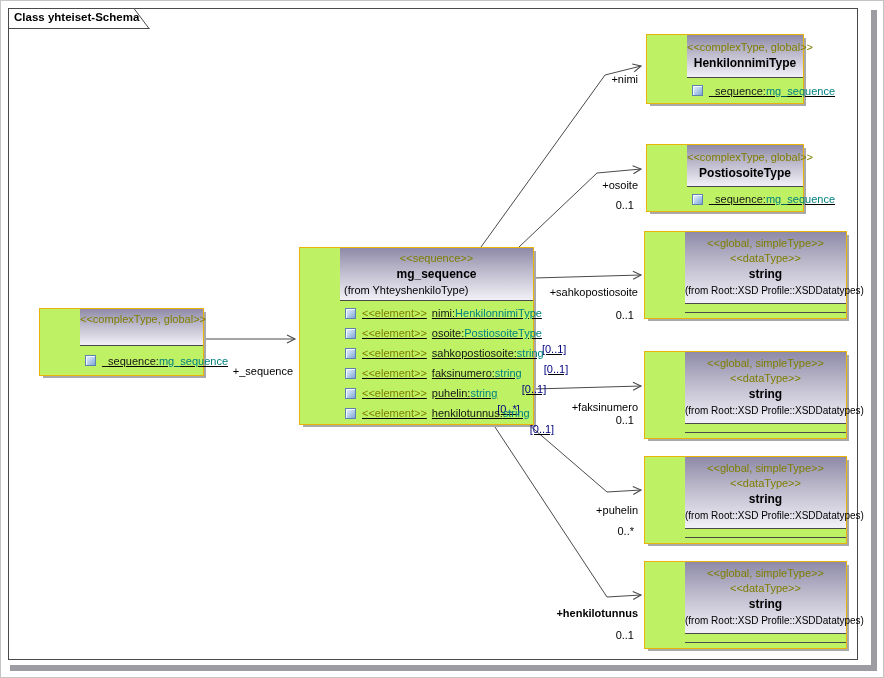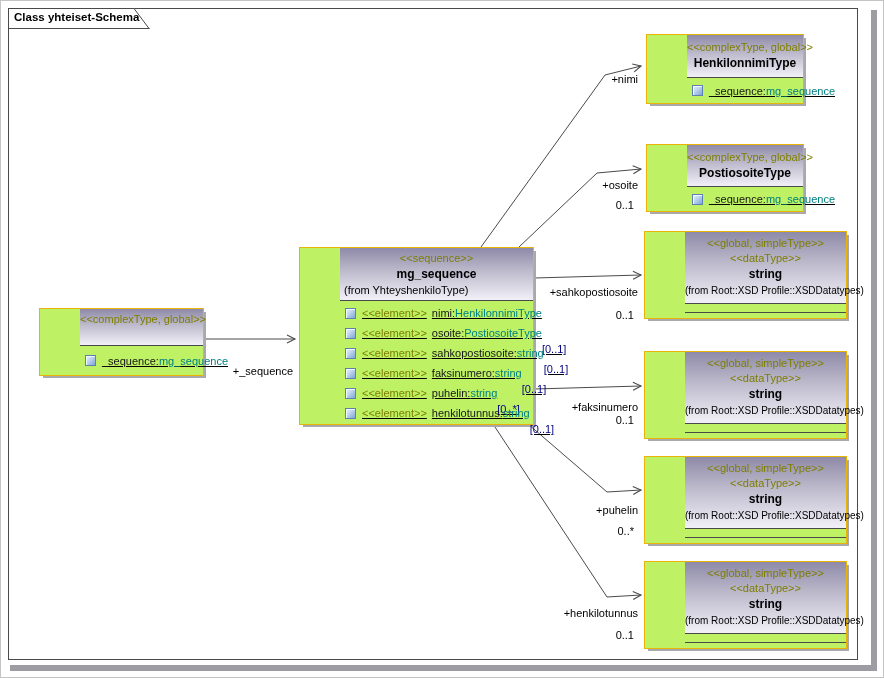--- a/index.html
+++ b/index.html
@@ -205,16 +205,16 @@
   <div class="clabel" style="left:132px;top:344px;margin-top:20px;">+_sequence</div>
   <div class="clabel" style="left:477px;top:72px;">+nimi</div>
   <div class="clabel" style="left:477px;top:178px;">+osoite</div>
   <div class="clabel" style="left:473px;top:198px;width:160px;">0..1</div>
   <div class="clabel" style="left:477px;top:285px;">+sahkopostiosoite</div>
   <div class="clabel" style="left:473px;top:308px;width:160px;">0..1</div>
   <div class="clabel" style="left:477px;top:400px;">+faksinumero</div>
   <div class="clabel" style="left:473px;top:413px;width:160px;">0..1</div>
   <div class="clabel" style="left:477px;top:503px;">+puhelin</div>
   <div class="clabel" style="left:473px;top:524px;width:160px;">0..*</div>
-  <div class="clabel" style="left:477px;top:606px;">+henkilotunnus</div>
+  <div class="clabel" style="left:477px;top:606px;font-weight:bold;">+henkilotunnus</div>
   <div class="clabel" style="left:473px;top:628px;width:160px;">0..1</div>
 
 </div>
 
 </body></html>

